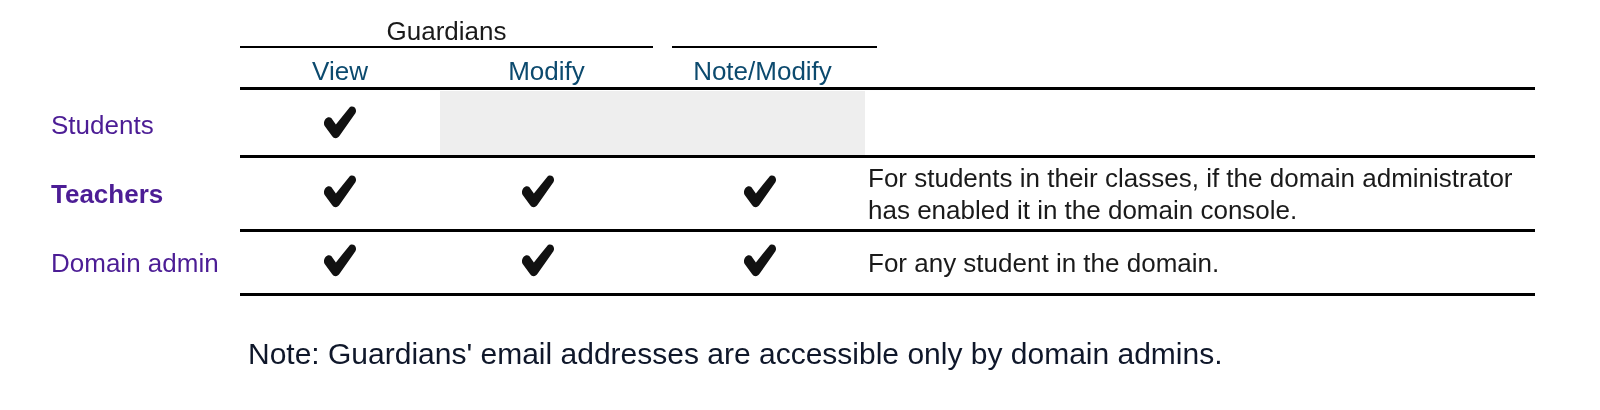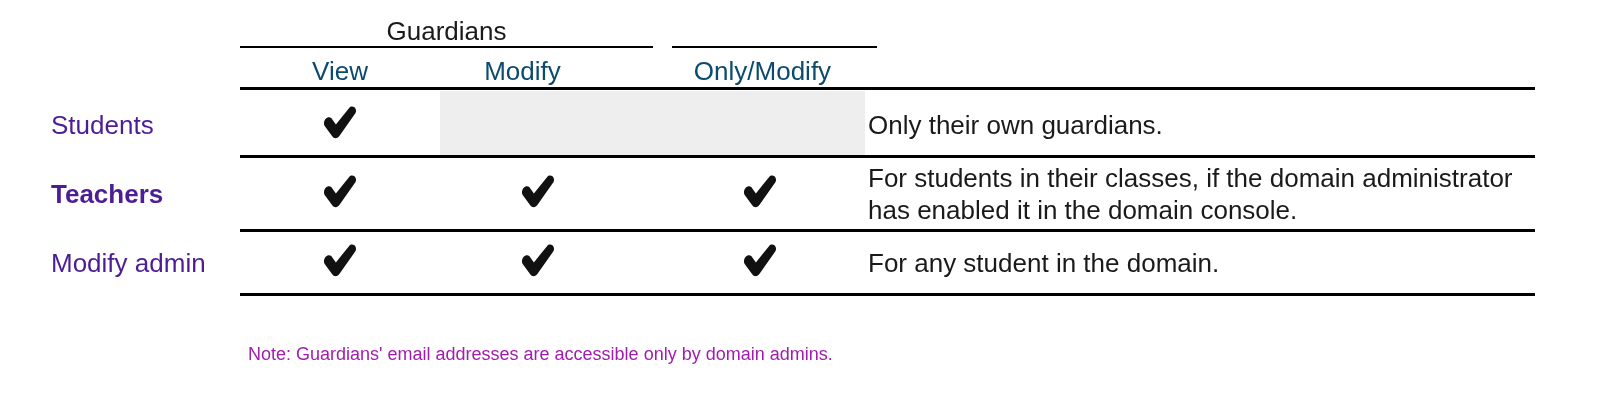--- a/index.html
+++ b/index.html
@@ -86,56 +86,55 @@
     font-size: 26px;
     line-height: 32px;
     color: #1a1a1a;
   }
 
   
   .note {
     position: absolute;
     left: 248px;
     top: 339px;
-    font-size: 18px;
+    font-size: 30px;
     line-height: 30px;
     white-space: nowrap;
-    color: #a21caf;
+    color: #0f172a;
   }
 </style>
 </head>
 <body>
 
 <div id="permissions-table">
 
   <div class="grp-label" style="left:240px; top:18px; width:413px;">Guardians</div>
 
 
   <div class="rule thin" style="left:240px; top:46px; width:413px;"></div>
   <div class="rule thin" style="left:672px; top:46px; width:205px;"></div>
 
   <div class="sub-label" style="left:240px; top:58px; width:200px;">View</div>
 
-  <div class="sub-label" style="left:416px; top:58px; width:213px;">Modify</div>
+  <div class="sub-label" style="left:440px; top:58px; width:213px;">Modify</div>
 
-  <div class="sub-label" style="left:660px; top:58px; width:205px;">Only/Modify</div>
+  <div class="sub-label" style="left:660px; top:58px; width:205px;">Note/Modify</div>
 
   <div class="rule" style="left:240px; top:87px; width:1295px;"></div>
 
   <div class="shaded-cell" style="left:440px; top:91px; width:425px; height:64px;"></div>
 
   <div class="row-label" style="top:110px;">Students</div>
 
   <span class="check" style="left:340px; top:101px;">
     <svg viewBox="0 0 48 48" xmlns="http://www.w3.org/2000/svg" aria-hidden="true">
       <path d="M6.5 24.5 C6.5 19.5 11 16 14.5 18.5 L19.5 25.5 L34 7.5 C36.5 4.5 41.5 6.5 41.5 10.5 C41.5 12 41 13 40 14.5 L23.5 38 C21.5 41 17.5 41.5 15.5 38.5 L7.5 27.5 C6.8 26.5 6.5 25.5 6.5 24.5 Z" fill="#111111"></path>
     </svg>
   </span>
 
-  <div class="desc" style="top:109px;">Only their own guardians.</div>
 
   <div class="rule" style="left:240px; top:155px; width:1295px;"></div>
 
   <div class="row-label" style="top:179px;font-weight:bold;">Teachers</div>
 
   <span class="check" style="left:340px; top:170px;">
     <svg viewBox="0 0 48 48" xmlns="http://www.w3.org/2000/svg" aria-hidden="true">
       <path d="M6.5 24.5 C6.5 19.5 11 16 14.5 18.5 L19.5 25.5 L34 7.5 C36.5 4.5 41.5 6.5 41.5 10.5 C41.5 12 41 13 40 14.5 L23.5 38 C21.5 41 17.5 41.5 15.5 38.5 L7.5 27.5 C6.8 26.5 6.5 25.5 6.5 24.5 Z" fill="#111111"></path>
     </svg>
   </span>
@@ -149,21 +148,21 @@
   <span class="check" style="left:760px; top:170px;">
     <svg viewBox="0 0 48 48" xmlns="http://www.w3.org/2000/svg" aria-hidden="true">
       <path d="M6.5 24.5 C6.5 19.5 11 16 14.5 18.5 L19.5 25.5 L34 7.5 C36.5 4.5 41.5 6.5 41.5 10.5 C41.5 12 41 13 40 14.5 L23.5 38 C21.5 41 17.5 41.5 15.5 38.5 L7.5 27.5 C6.8 26.5 6.5 25.5 6.5 24.5 Z" fill="#111111"></path>
     </svg>
   </span>
 
   <div class="desc" style="top:162px; width:660px;">For students in their classes, if the domain administrator has enabled it in the domain console.</div>
 
   <div class="rule" style="left:240px; top:229px; width:1295px;"></div>
 
-  <div class="row-label" style="top:248px;">Modify admin</div>
+  <div class="row-label" style="top:248px;">Domain admin</div>
 
   <span class="check" style="left:340px; top:239px;">
     <svg viewBox="0 0 48 48" xmlns="http://www.w3.org/2000/svg" aria-hidden="true">
       <path d="M6.5 24.5 C6.5 19.5 11 16 14.5 18.5 L19.5 25.5 L34 7.5 C36.5 4.5 41.5 6.5 41.5 10.5 C41.5 12 41 13 40 14.5 L23.5 38 C21.5 41 17.5 41.5 15.5 38.5 L7.5 27.5 C6.8 26.5 6.5 25.5 6.5 24.5 Z" fill="#111111"></path>
     </svg>
   </span>
 
   <span class="check" style="left:538px; top:239px;">
     <svg viewBox="0 0 48 48" xmlns="http://www.w3.org/2000/svg" aria-hidden="true">
       <path d="M6.5 24.5 C6.5 19.5 11 16 14.5 18.5 L19.5 25.5 L34 7.5 C36.5 4.5 41.5 6.5 41.5 10.5 C41.5 12 41 13 40 14.5 L23.5 38 C21.5 41 17.5 41.5 15.5 38.5 L7.5 27.5 C6.8 26.5 6.5 25.5 6.5 24.5 Z" fill="#111111"></path>

